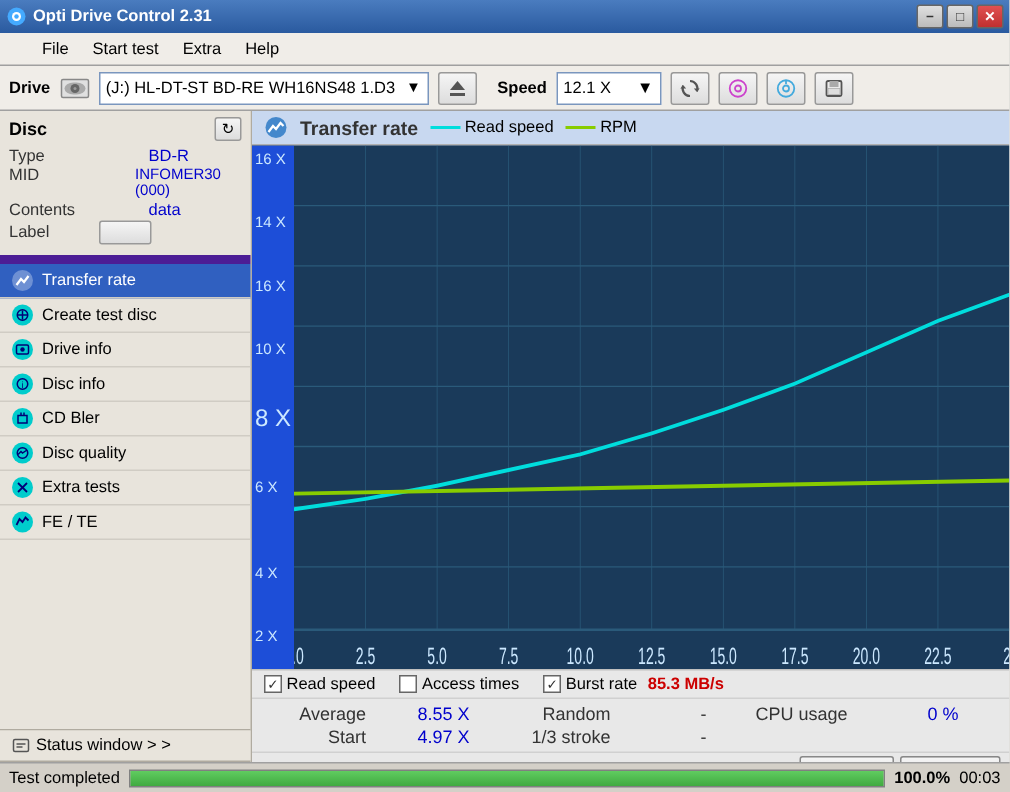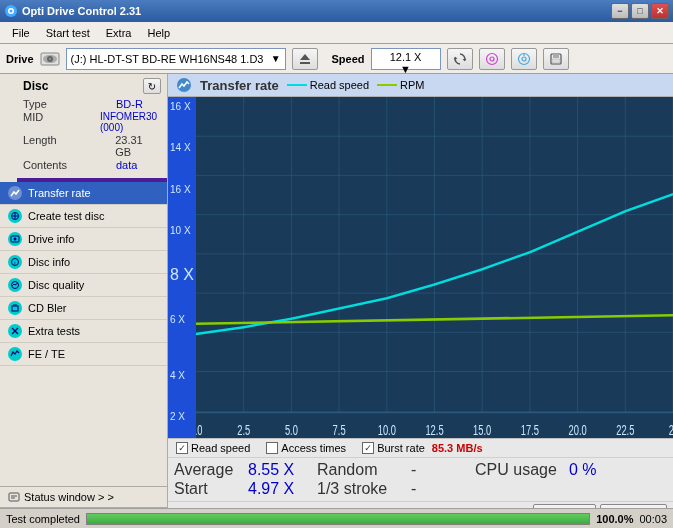--- a/index.html
+++ b/index.html
@@ -30,21 +30,21 @@
     }
     .title-btn.close { background: linear-gradient(to bottom, #e05050, #c03030); color: white; }
 
     
     .menu-bar {
       background: #f0ede8;
       border-bottom: 1px solid #a0a0a0;
       height: 22px;
       display: flex;
       align-items: center;
-      padding: 0 4px;
+      padding: 0 20px;
     }
     .menu-item {
       padding: 2px 8px;
       font-size: 11px;
       cursor: pointer;
       border-radius: 2px;
     }
 
     
     .drive-bar {
@@ -75,21 +75,21 @@
       display: flex; align-items: center; justify-content: center;
       cursor: pointer;
     }
     .speed-label { font-size: 11px; font-weight: bold; margin-left: 8px; }
     .speed-select {
       background: white;
       border: 1px solid #7a96be;
       padding: 2px 4px;
       font-size: 11px;
       width: 70px; height: 22px;
-      display: flex; align-items: center; justify-content: space-between; flex-direction: column;
+      display: flex; align-items: center; justify-content: space-between;
     }
     .icon-btn {
       width: 26px; height: 22px;
       background: linear-gradient(to bottom, #f5f5f5, #ddd);
       border: 1px solid #999;
       border-radius: 2px;
       display: flex; align-items: center; justify-content: center;
       cursor: pointer;
     }
 
@@ -103,23 +103,22 @@
     .sidebar {
       width: 168px;
       background: #e8e4dc;
       border-right: 1px solid #b0aba0;
       display: flex;
       flex-direction: column;
       flex-shrink: 0;
     }
     .disc-section {
       background: #e8e4dc;
-      border-bottom: 4px solid #4c1d95;
+      border-bottom: 6px solid #4c1d95;
       padding: 4px 6px 6px 6px;
-      margin-left: 17px;
     }
     .disc-header {
       display: flex; align-items: center; justify-content: space-between;
       margin-bottom: 4px;
     }
     .disc-title { font-size: 12px; font-weight: bold; }
     .disc-refresh { width: 18px; height: 16px; background: linear-gradient(to bottom, #f5f5f5, #ddd); border: 1px solid #999; border-radius: 2px; display: flex; align-items: center; justify-content: center; font-size: 10px; cursor: pointer; }
     .disc-row { display: flex; margin-bottom: 1px; }
     .disc-key { color: #333; width: 60px; font-size: 11px; }
     .disc-val { color: #0000cc; font-size: 11px; padding-left: 33px; }
@@ -286,26 +285,31 @@
       </div>
       <div class="disc-row">
         <span class="disc-key">Type</span>
         <span class="disc-val">BD-R</span>
       </div>
       <div class="disc-row">
         <span class="disc-key">MID</span>
         <span class="disc-val" style="font-size:10px;">INFOMER30 (000)</span>
       </div>
       <div class="disc-row">
-        <span class="disc-key">Length</span>
-        <span class="disc-val dark">23.31 GB</span>
-      </div>
-      <div class="disc-row">
         <span class="disc-key">Contents</span>
         <span class="disc-val">data</span>
+      </div>
+      <div class="disc-row" style="align-items:center;">
+        <span class="disc-key">Label</span>
+        <div class="disc-val label-btn">
+          <svg width="12" height="12" viewBox="0 0 12 12">
+            <circle cx="6" cy="6" r="5" fill="#ddddff" stroke="#9999cc" stroke-width="1"></circle>
+            <text x="6" y="9" text-anchor="middle" font-size="7" fill="#666">A</text>
+          </svg>
+        </div>
       </div>
     </div>
 
     <div>
       <div class="nav-item active">
         <div class="nav-icon active">
           <svg width="10" height="10" viewBox="0 0 10 10">
               <polyline points="1,8 4,4 6,6 9,2" fill="none" stroke="white" stroke-width="1.5"></polyline>
             </svg>
         </div>
@@ -335,35 +339,35 @@
           <svg width="10" height="10" viewBox="0 0 10 10">
               <circle cx="5" cy="5" r="3.5" fill="none" stroke="#007" stroke-width="1"></circle>
               <text x="5" y="7.5" text-anchor="middle" font-size="6" fill="#007">i</text>
             </svg>
         </div>
         <span>Disc info</span>
       </div>
       <div class="nav-item">
         <div class="nav-icon cyan">
           <svg width="10" height="10" viewBox="0 0 10 10">
-              <circle cx="5" cy="5" r="3.5" fill="none" stroke="#007" stroke-width="1"></circle>
-              <polyline points="2,6 4,4 5,5 8,3" fill="none" stroke="#007" stroke-width="1"></polyline>
-            </svg>
-        </div>
-        <span>Disc quality</span>
-      </div>
-      <div class="nav-item">
-        <div class="nav-icon cyan">
-          <svg width="10" height="10" viewBox="0 0 10 10">
               <rect x="2" y="3" width="6" height="5" fill="none" stroke="#007" stroke-width="1"></rect>
               <line x1="4" y1="3" x2="4" y2="1" stroke="#007" stroke-width="1"></line>
               <line x1="6" y1="3" x2="6" y2="1" stroke="#007" stroke-width="1"></line>
             </svg>
         </div>
         <span>CD Bler</span>
+      </div>
+      <div class="nav-item">
+        <div class="nav-icon cyan">
+          <svg width="10" height="10" viewBox="0 0 10 10">
+              <circle cx="5" cy="5" r="3.5" fill="none" stroke="#007" stroke-width="1"></circle>
+              <polyline points="2,6 4,4 5,5 8,3" fill="none" stroke="#007" stroke-width="1"></polyline>
+            </svg>
+        </div>
+        <span>Disc quality</span>
       </div>
       <div class="nav-item">
         <div class="nav-icon cyan">
           <svg width="10" height="10" viewBox="0 0 10 10">
               <line x1="2" y1="2" x2="8" y2="8" stroke="#007" stroke-width="1.2"></line>
               <line x1="8" y1="2" x2="2" y2="8" stroke="#007" stroke-width="1.2"></line>
             </svg>
         </div>
         <span>Extra tests</span>
       </div>
@@ -482,21 +486,21 @@
       </div>
       <div class="check-item">
         <div class="check-box checked">
           <span class="check-mark">✓</span>
         </div>
         <span>Burst rate</span>
         <span class="burst-val" style="margin-left:4px;">85.3 MB/s</span>
       </div>
     </div>
 
-    <div style="background:#e8e8e8; padding:3px 6px; display:grid; grid-template-columns: 70px 65px 90px 60px 90px 70px; font-size:16px; gap:1px 4px; border-top:1px solid #d0d0d0;">
+    <div style="background:#e8e8e8; padding:3px 6px; display:grid; grid-template-columns: 70px 65px 90px 60px 90px 70px; font-size:12px; gap:1px 4px; border-top:1px solid #d0d0d0;text-align:right;">
       <span class="stat-label">Average</span>
       <span class="stat-val">8.55 X</span>
       <span class="stat-label">Random</span>
       <span class="stat-dash">-</span>
       <span class="stat-label">CPU usage</span>
       <span class="stat-val">0 %</span>
       <span class="stat-label">Start</span>
       <span class="stat-val">4.97 X</span>
       <span class="stat-label">1/3 stroke</span>
       <span class="stat-dash">-</span>

